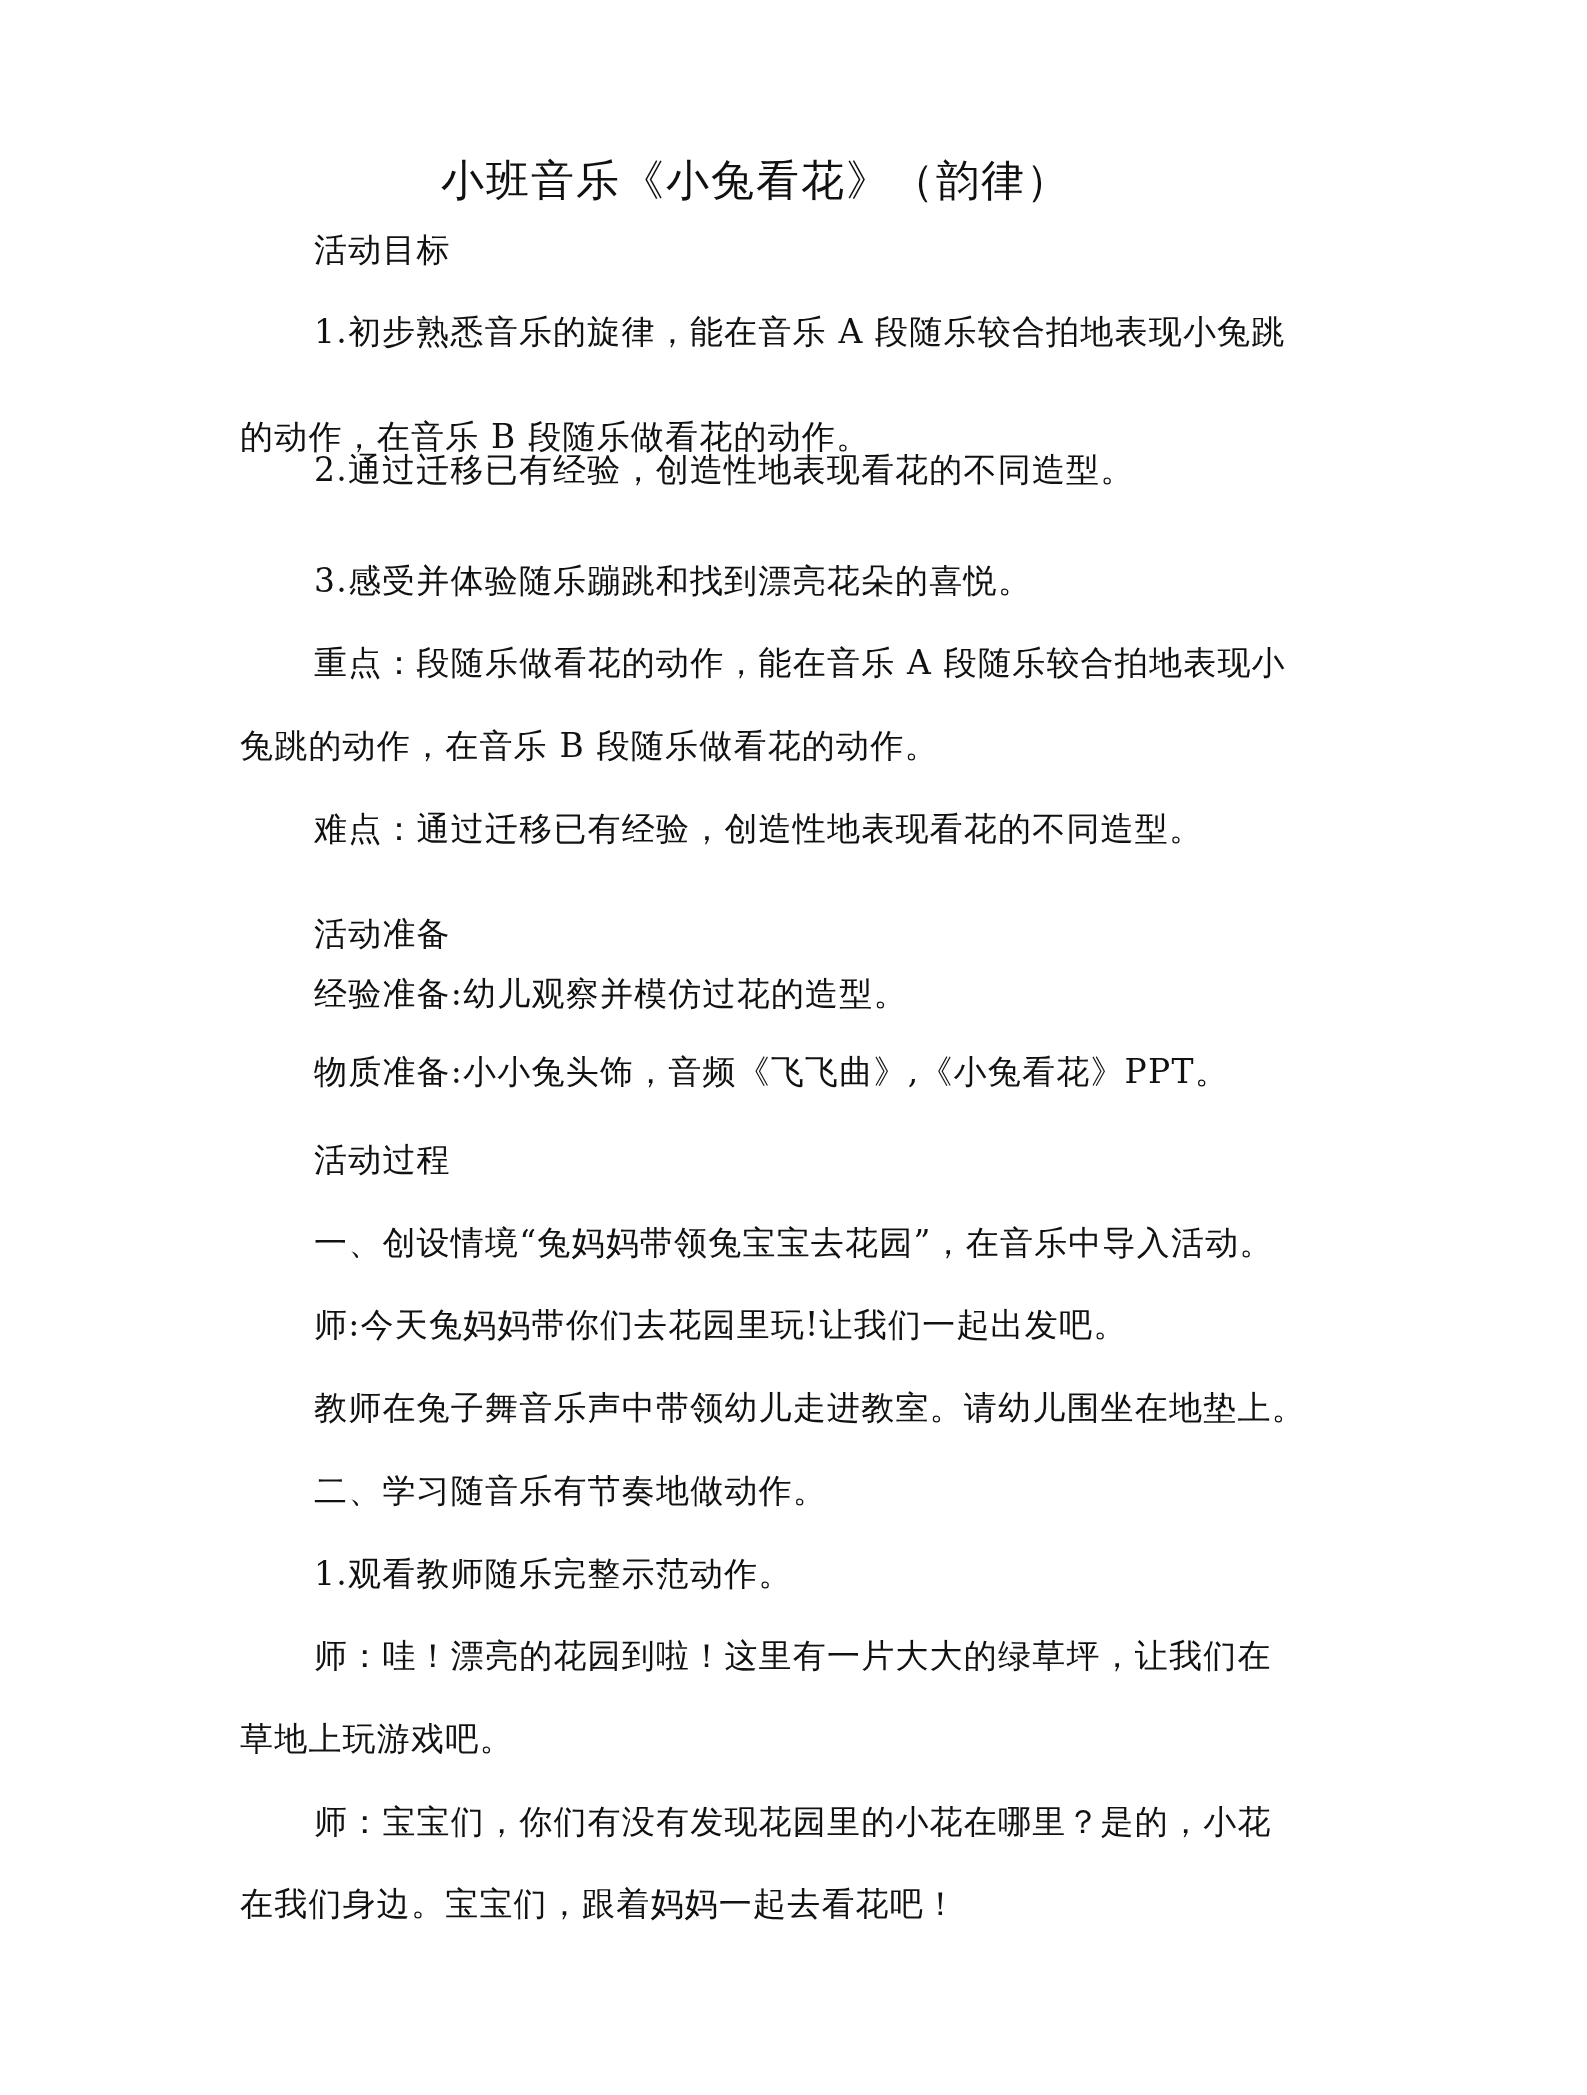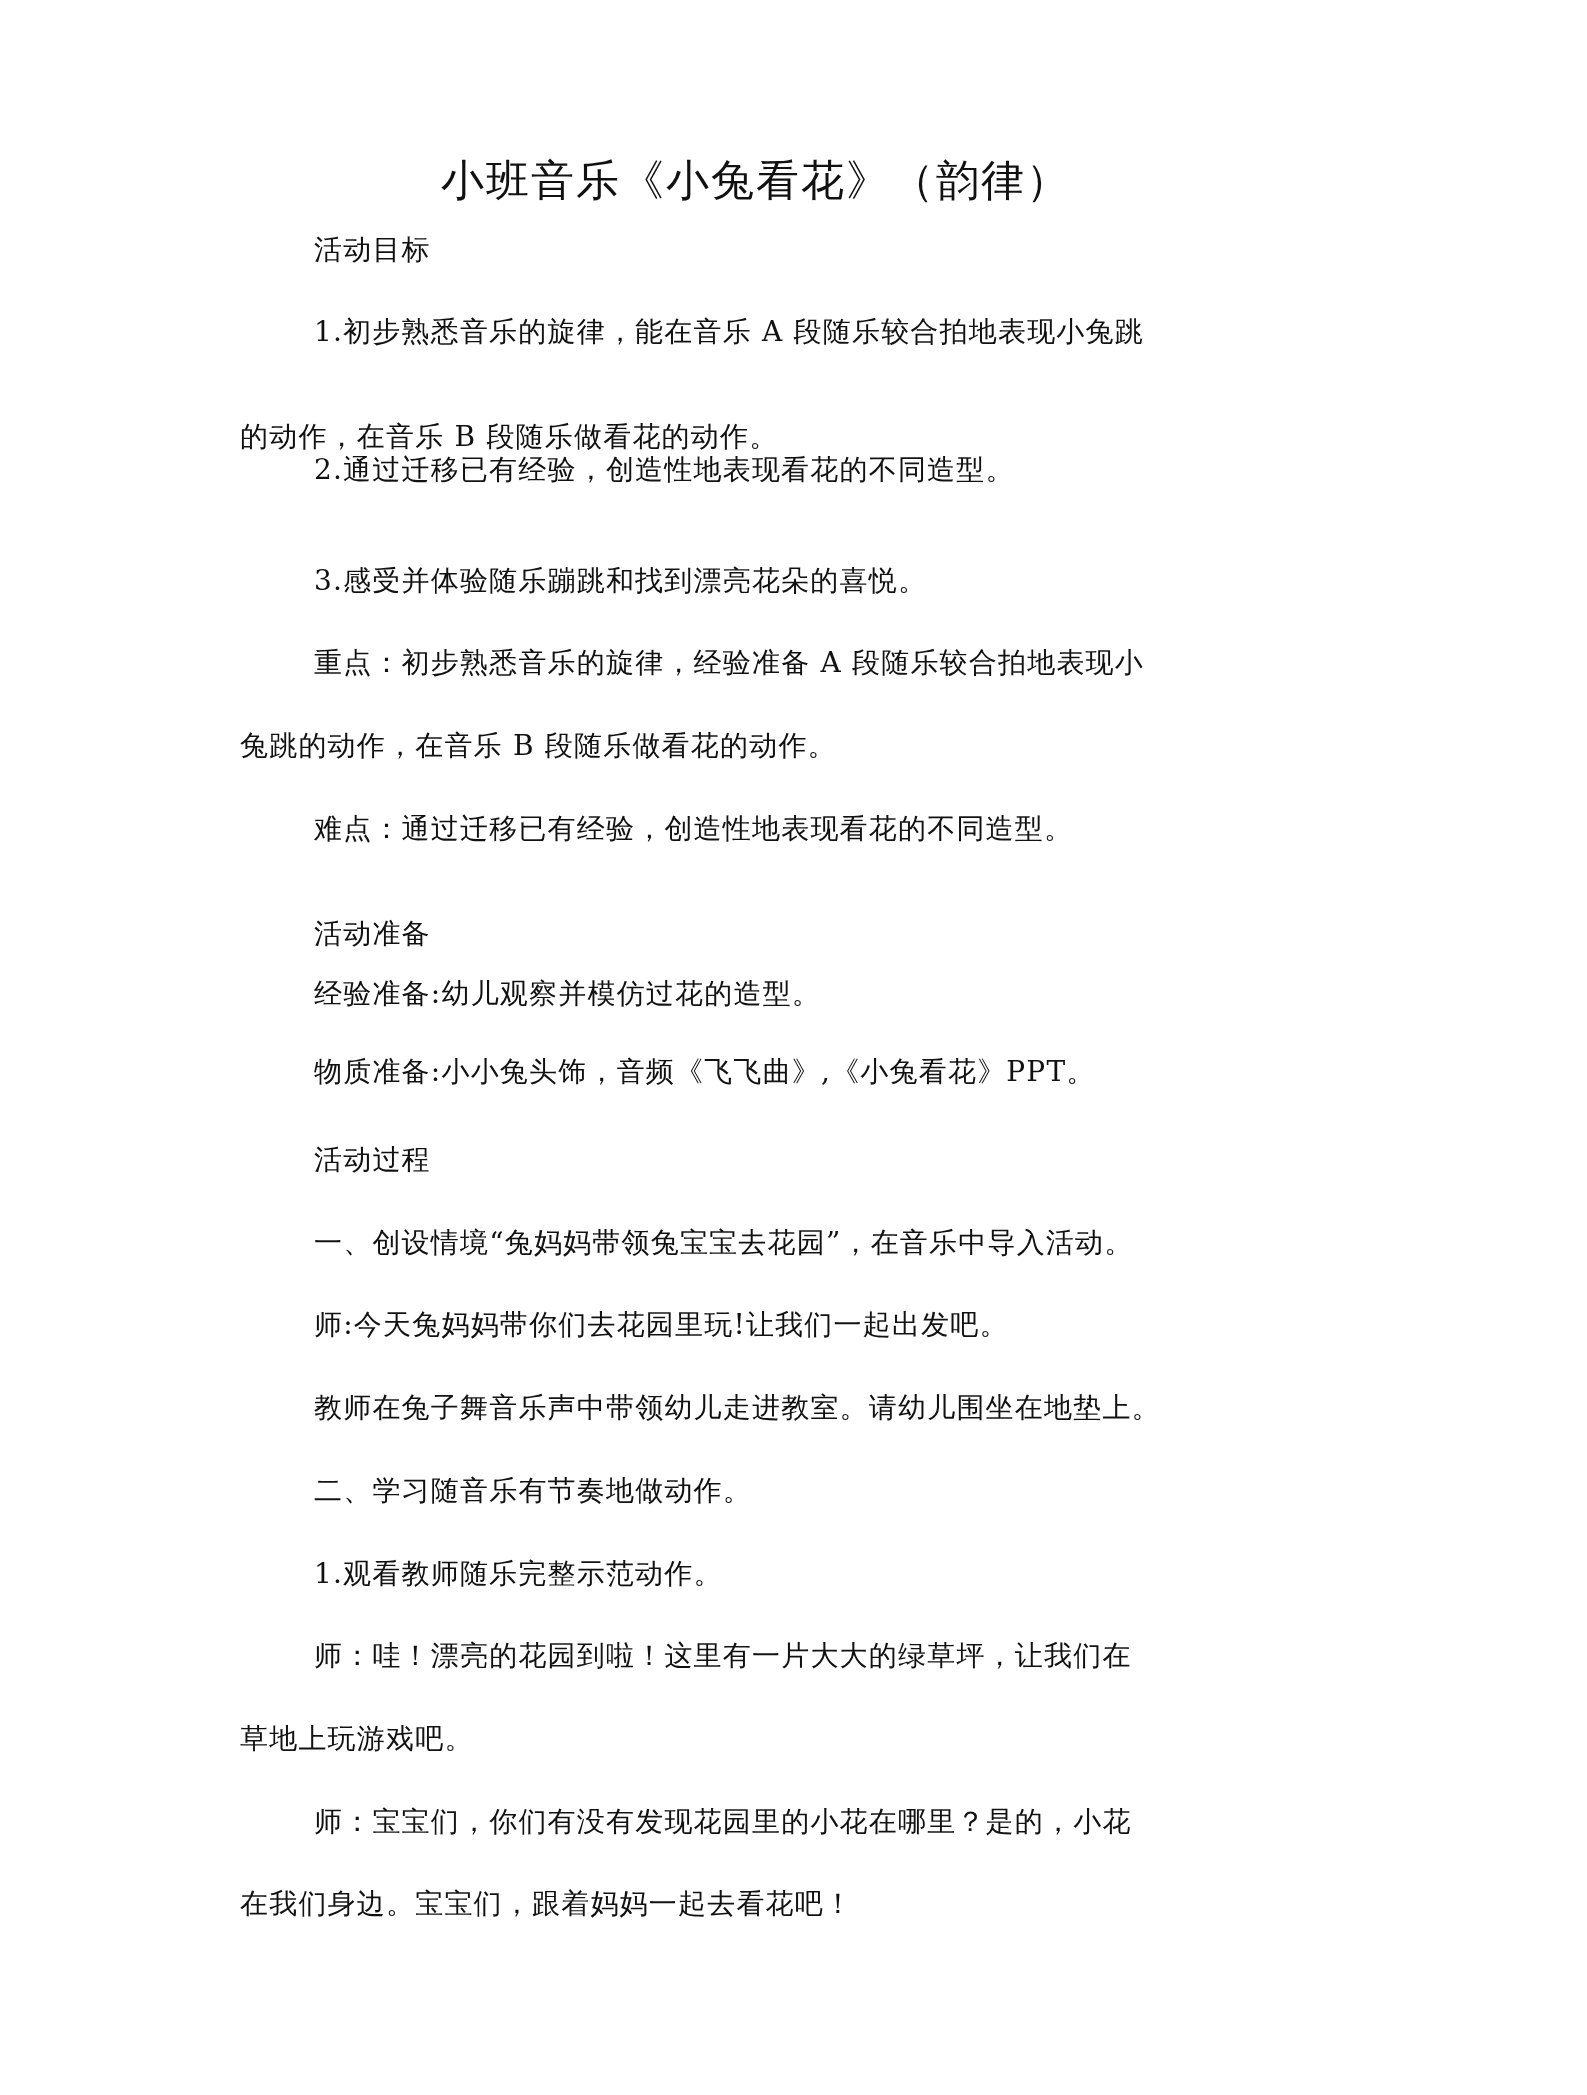--- a/index.html
+++ b/index.html
@@ -1,35 +1,35 @@
 <!DOCTYPE html>
 <html><head>
 <meta charset="utf-8">
 <style>
   html, body { margin: 0; padding: 0; background: #ffffff; }
   body { width: 1587px; height: 2095px; position: relative; overflow: hidden;
          font-family: "DejaVu Serif", "Liberation Serif", serif; color: #111111; }
   .title { position: absolute; left: 0; width: 1512px; top: 150px; text-align: center;
            font-size: 43px; line-height: 60px; letter-spacing: 2px; }
-  .line { position: absolute; font-size: 28px; line-height: 44px; white-space: nowrap;
+  .line { position: absolute; font-size: 33px; line-height: 44px; white-space: nowrap;
           letter-spacing: 1.2px; }
   .indent { left: 314px; }
   .flush { left: 240px; }
 </style>
 </head>
 <body>
 
 <div class="title">小班音乐《小兔看花》（韵律）</div>
 
 <div class="line indent" style="top:228px">活动目标</div>
 <div class="line indent" style="top:310px">1.初步熟悉音乐的旋律，能在音乐 A 段随乐较合拍地表现小兔跳</div>
 <div class="line flush" style="top:415px">的动作，在音乐 B 段随乐做看花的动作。</div>
 <div class="line indent" style="top:448px">2.通过迁移已有经验，创造性地表现看花的不同造型。</div>
 <div class="line indent" style="top:559px">3.感受并体验随乐蹦跳和找到漂亮花朵的喜悦。</div>
-<div class="line indent" style="top:641px">重点：初步熟悉音乐的旋律，经验准备 A 段随乐较合拍地表现小</div>
+<div class="line indent" style="top:641px">重点：段随乐做看花的动作，能在音乐 A 段随乐较合拍地表现小</div>
 <div class="line flush" style="top:724px">兔跳的动作，在音乐 B 段随乐做看花的动作。</div>
 <div class="line indent" style="top:807px">难点：通过迁移已有经验，创造性地表现看花的不同造型。</div>
 <div class="line indent" style="top:912px">活动准备</div>
 <div class="line indent" style="top:972px">经验准备:幼儿观察并模仿过花的造型。</div>
 <div class="line indent" style="top:1050px">物质准备:小小兔头饰，音频《飞飞曲》,《小兔看花》PPT。</div>
 <div class="line indent" style="top:1138px">活动过程</div>
 <div class="line indent" style="top:1221px">一、创设情境“兔妈妈带领兔宝宝去花园”，在音乐中导入活动。</div>
 <div class="line indent" style="top:1303px">师:今天兔妈妈带你们去花园里玩!让我们一起出发吧。</div>
 <div class="line indent" style="top:1386px">教师在兔子舞音乐声中带领幼儿走进教室。请幼儿围坐在地垫上。</div>
 <div class="line indent" style="top:1469px">二、学习随音乐有节奏地做动作。</div>

